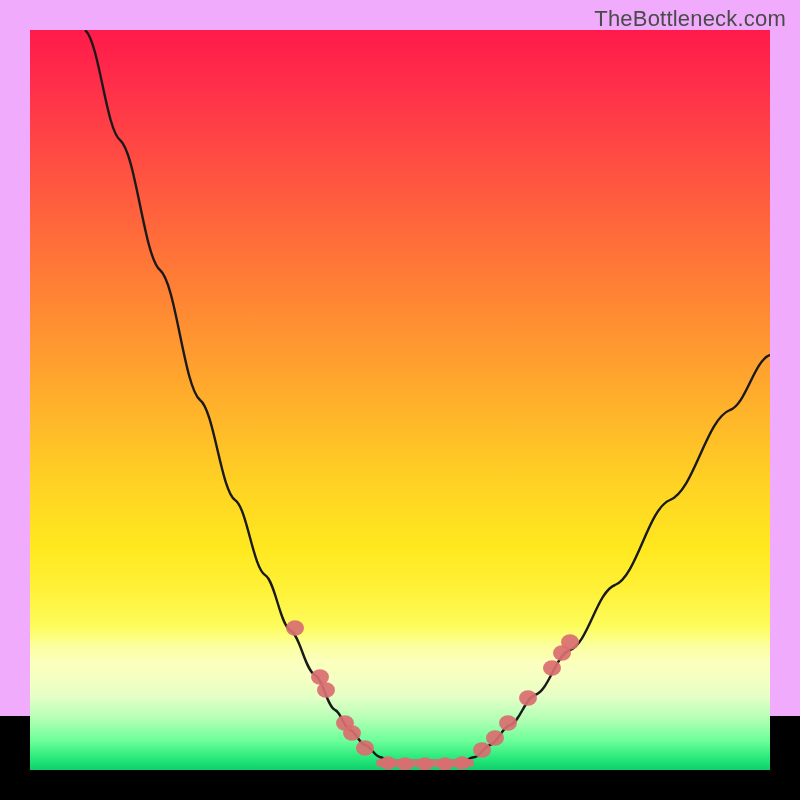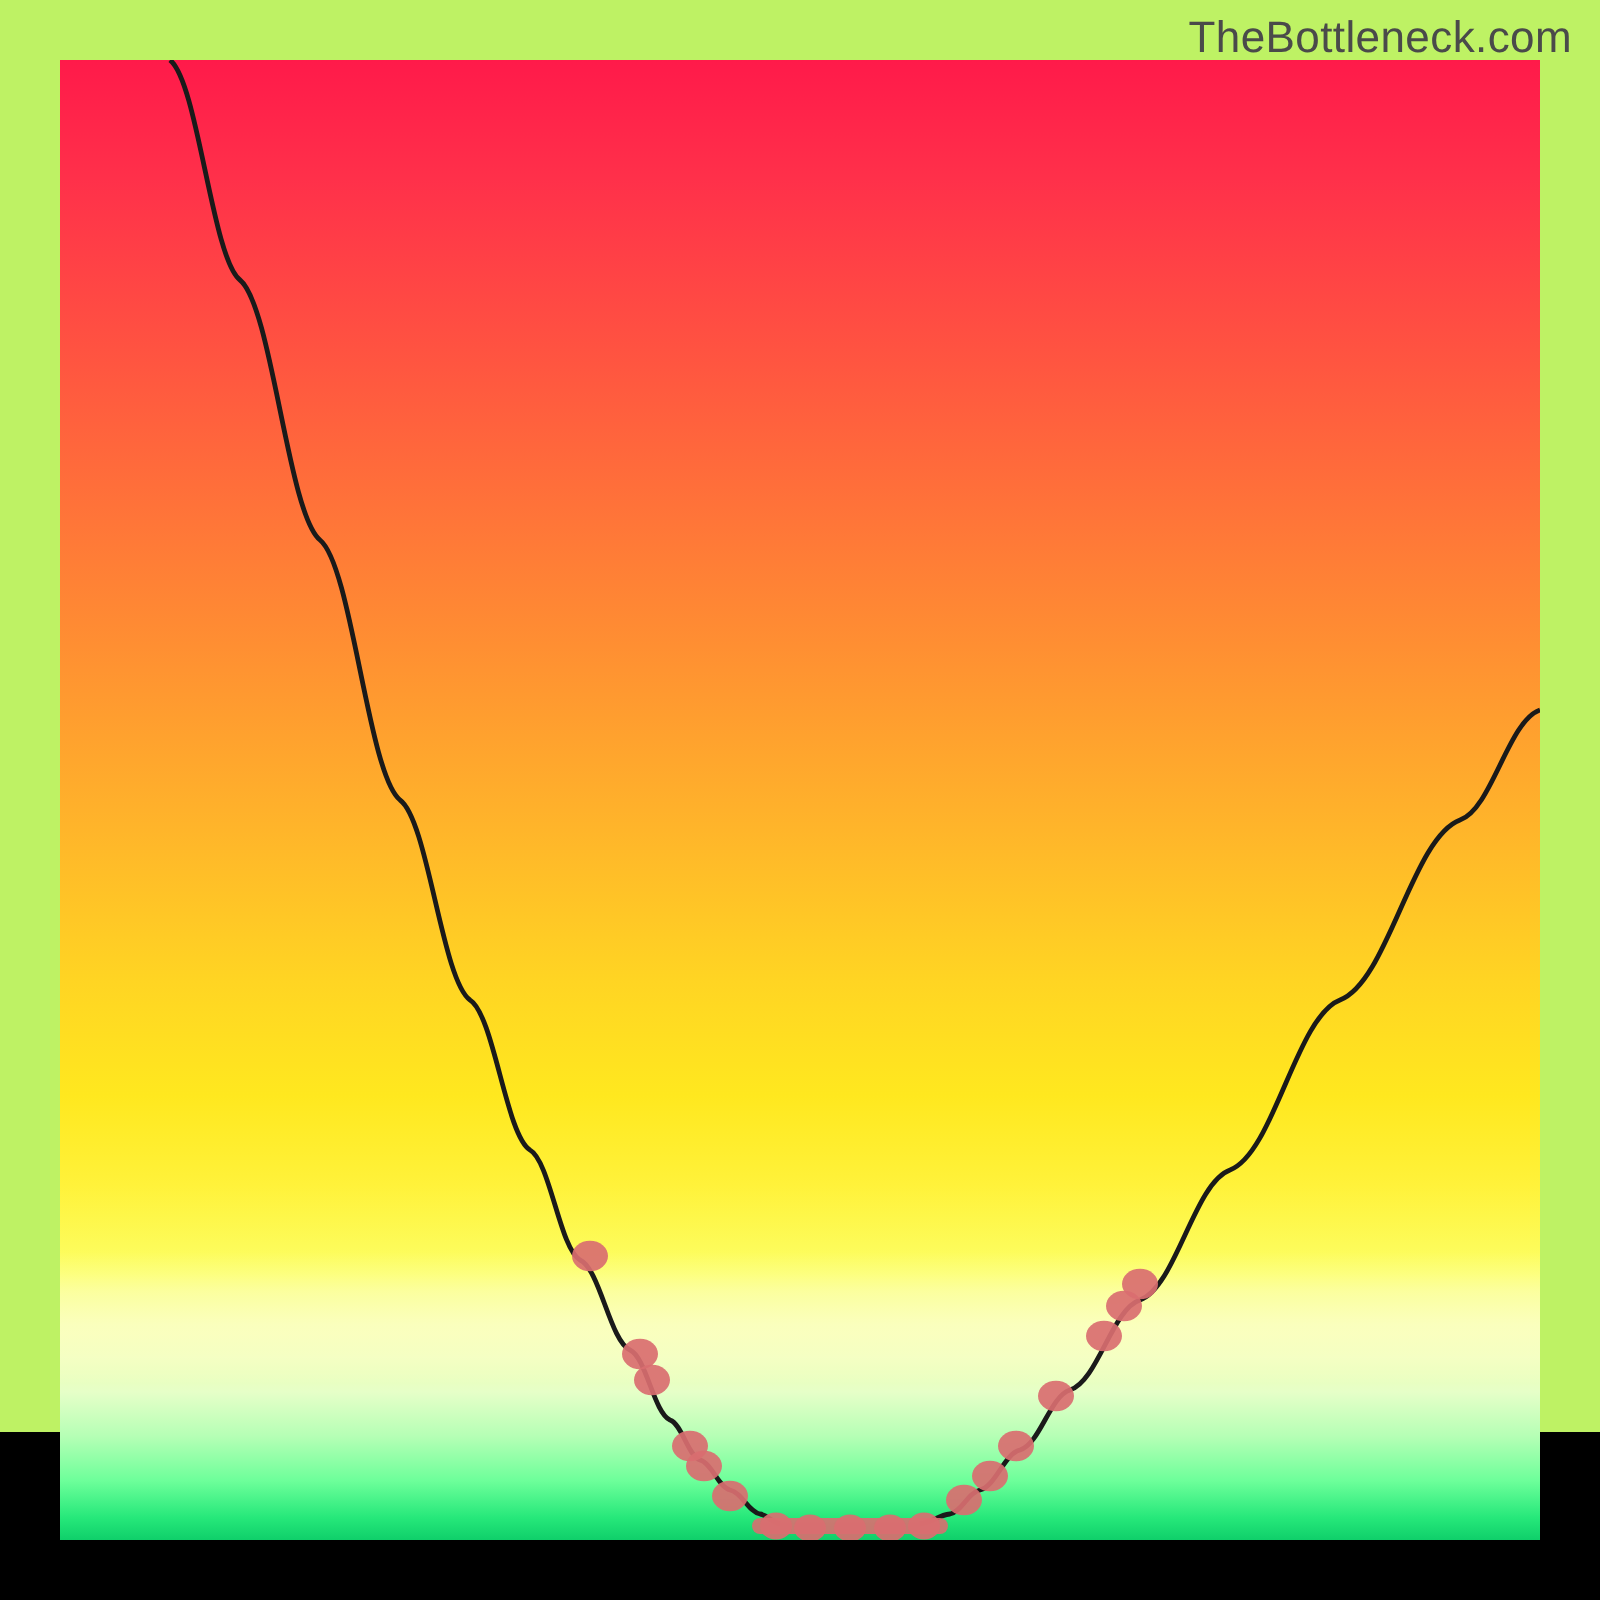--- a/index.html
+++ b/index.html
@@ -8,21 +8,21 @@
     width: 800px;
     height: 800px;
     background: #000;
     font-family: Arial, Helvetica, sans-serif;
     overflow: hidden;
   }
   .frame {
     position: relative;
     width: 800px;
     height: 716px;
-    background: #bef264;
+    background: #f0abfc;
   }
   .watermark {
     position: absolute;
     top: 6px;
     right: 14px;
     color: #4a4a4a;
     font-size: 22px;
     font-weight: 500;
     letter-spacing: 0.2px;
     z-index: 4;

